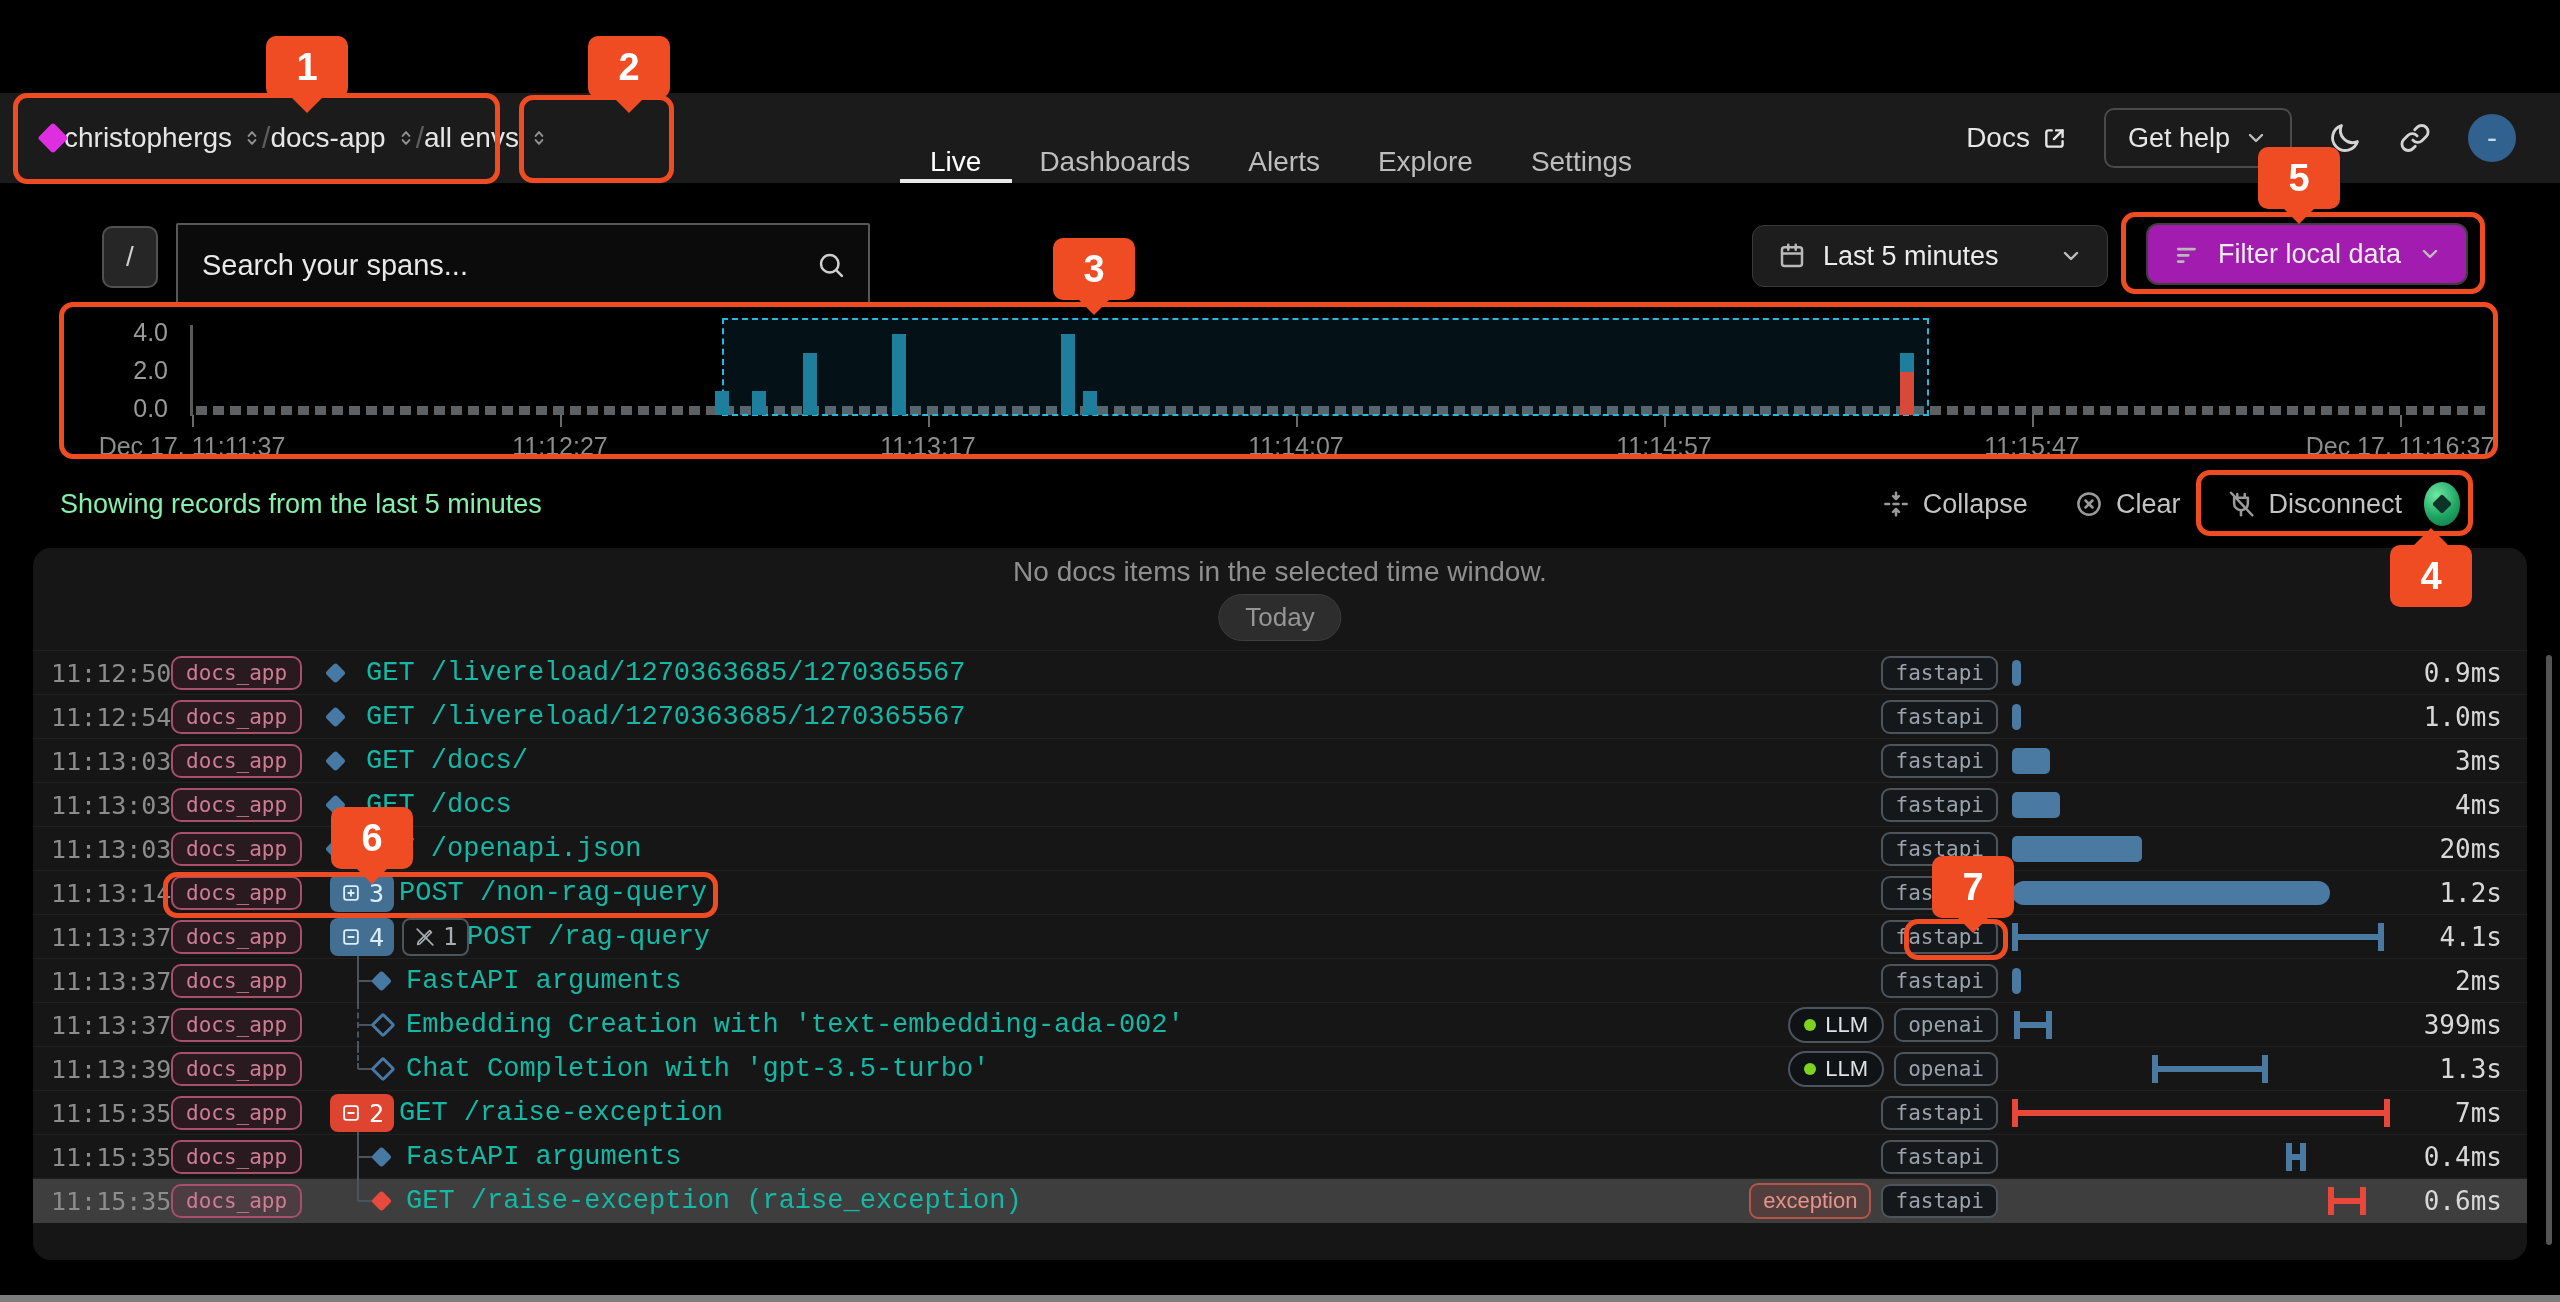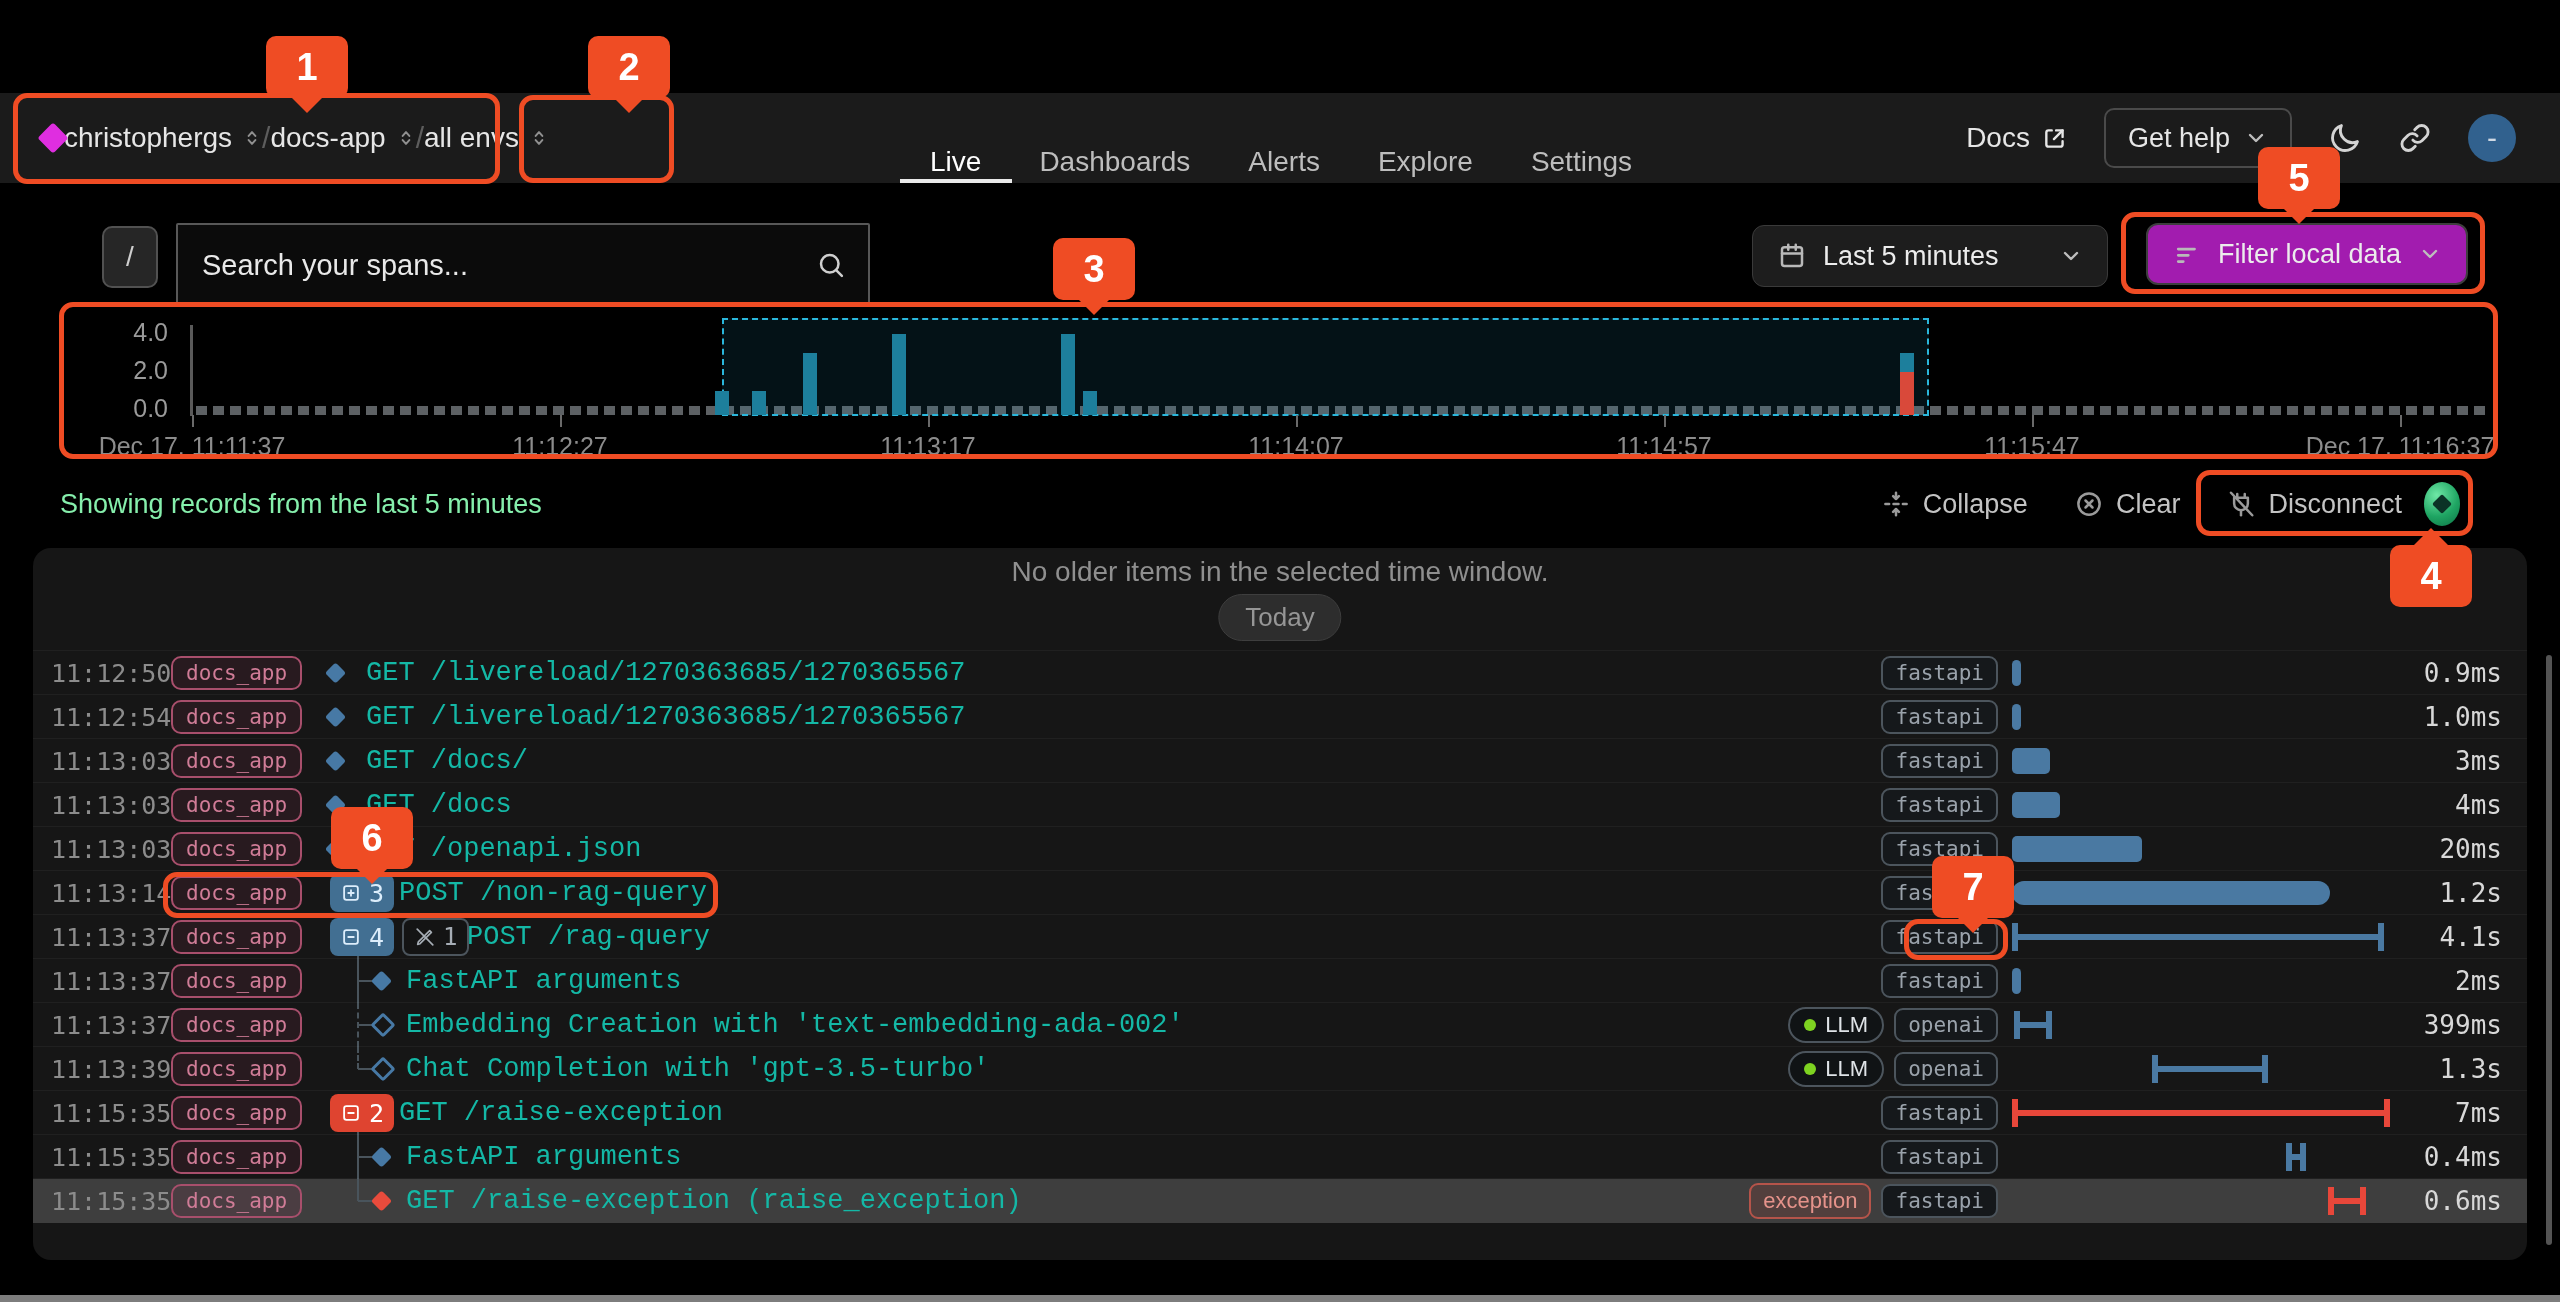--- a/index.html
+++ b/index.html
@@ -305,21 +305,21 @@
         </span>
       <span>Disconnect</span>
       <span class="gem">
           <i></i>
         </span>
     </span>
   </div>
 </div>
 
 <div id="table">
-  <div id="empty-note">No older items in the selected time window.</div>
+  <div id="empty-note">No docs items in the selected time window.</div>
   <div id="today">Today</div>
   <div id="rows">
       <div class="row">
         <span class="rtime">11:12:50</span>
         <span class="pill-project">docs_app</span>
         <span class="dmd fblue" style="left: 295px;"></span>
         <span class="rname" style="left: 333px;">GET /livereload/1270363685/1270365567</span>
         <span class="tags">
           <span class="pill-framework">fastapi</span>
         </span>

